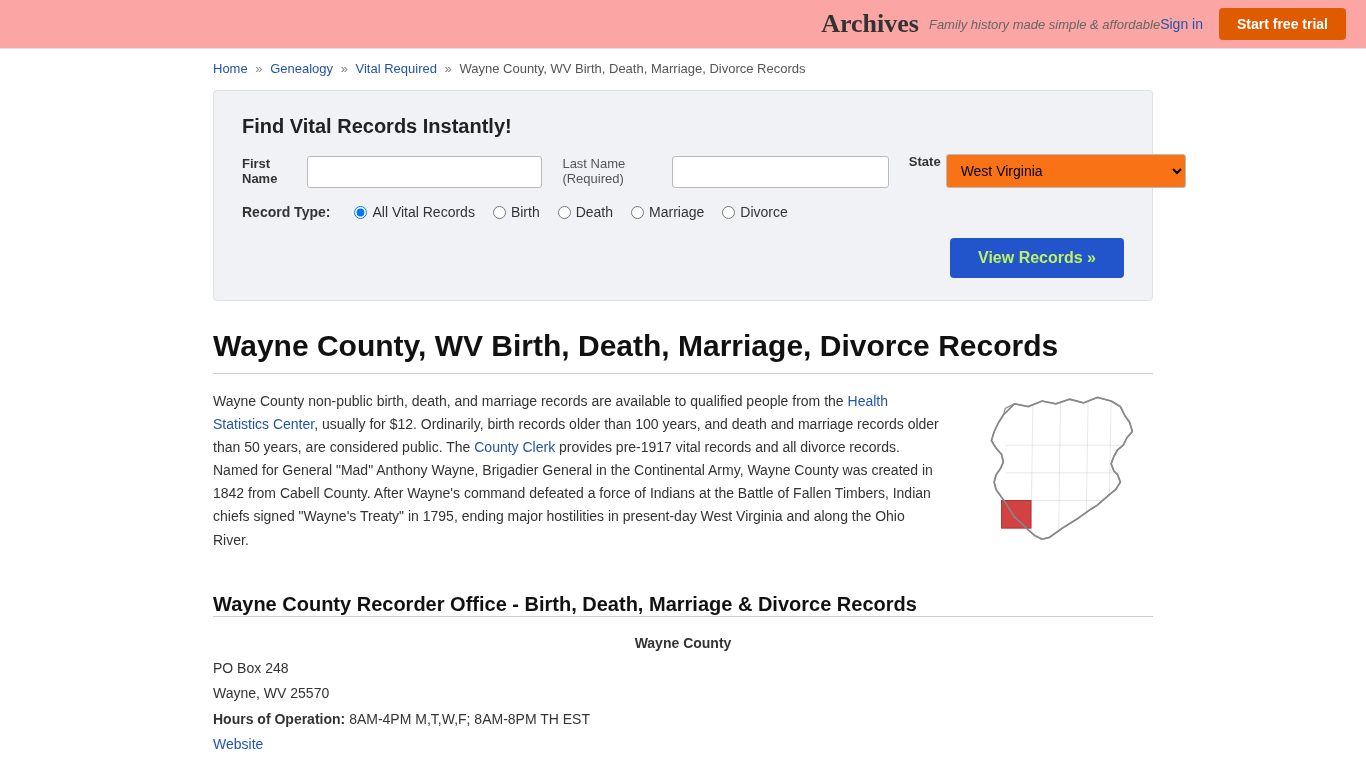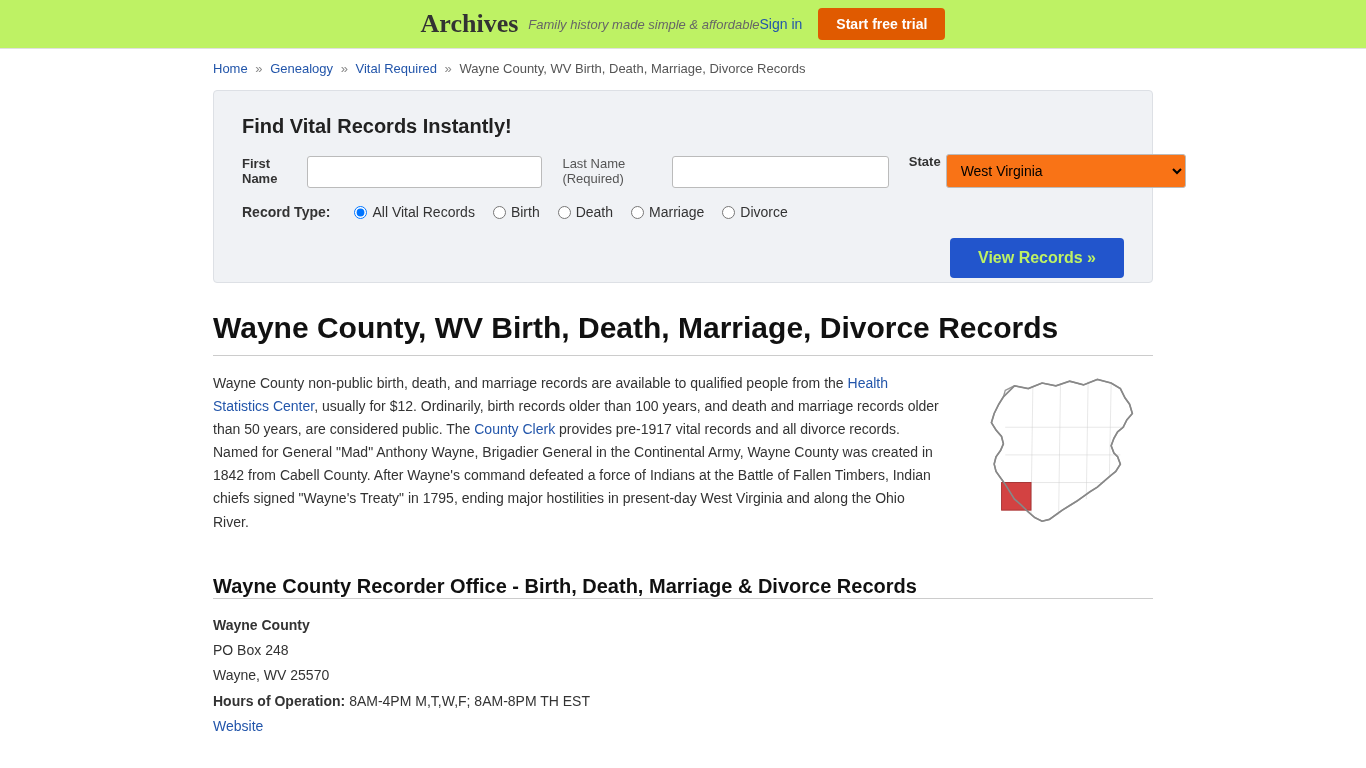--- a/index.html
+++ b/index.html
@@ -1,25 +1,25 @@
 <!DOCTYPE html>
 <html><head>
   <meta charset="utf-8">
   <style>
     * { box-sizing: border-box; margin: 0; padding: 0; }
     body { font-family: Arial, sans-serif; font-size: 14px; color: #333; background: #fff; }
 
     
     .header {
-      background: #bef264;
+      background: #fca5a5;
       border-bottom: 1px solid #e0e0e0;
       padding: 8px 20px;
       display: flex;
       align-items: center;
-      justify-content: center;
+      justify-content: flex-end;
     }
     .header-left {
       display: flex;
       align-items: center;
       gap: 10px;
     }
     .logo-archives {
       font-size: 26px;
       font-weight: bold;
       color: #333;
@@ -65,21 +65,21 @@
       margin-bottom: 14px;
     }
     .breadcrumb a { color: #2255aa; text-decoration: none; }
     .breadcrumb .sep { margin: 0 4px; color: #888; }
 
     
     .search-box {
       background: #f0f2f5;
       border: 1px solid #dde0e5;
       border-radius: 4px;
-      padding: 24px 28px 4px;
+      padding: 24px 28px 22px;
       margin-bottom: 28px;
     }
     .search-box h2 {
       font-size: 20px;
       font-weight: bold;
       color: #222;
       margin-bottom: 16px;
     }
     .search-fields {
       display: flex;
@@ -197,21 +197,21 @@
       color: #111;
       margin-bottom: 14px;
       padding-bottom: 0;
       border-bottom: 1px solid #ccc;
     }
     .recorder-info {
       font-size: 14px;
       line-height: 1.8;
       color: #333;
     }
-    .recorder-info .county-name { font-weight: bold; }
+    .recorder-info .county-name { font-weight: bold; text-align: center; }
     .recorder-info .hours-label { font-weight: bold; }
     .recorder-info a { color: #2255aa; text-decoration: none; }
   </style>
 </head>
 <body>
 
 <div class="header">
   <div class="header-left">
     <span class="logo-archives">Archives</span>
     <span class="logo-tagline">Family history made simple &amp; affordable</span>

